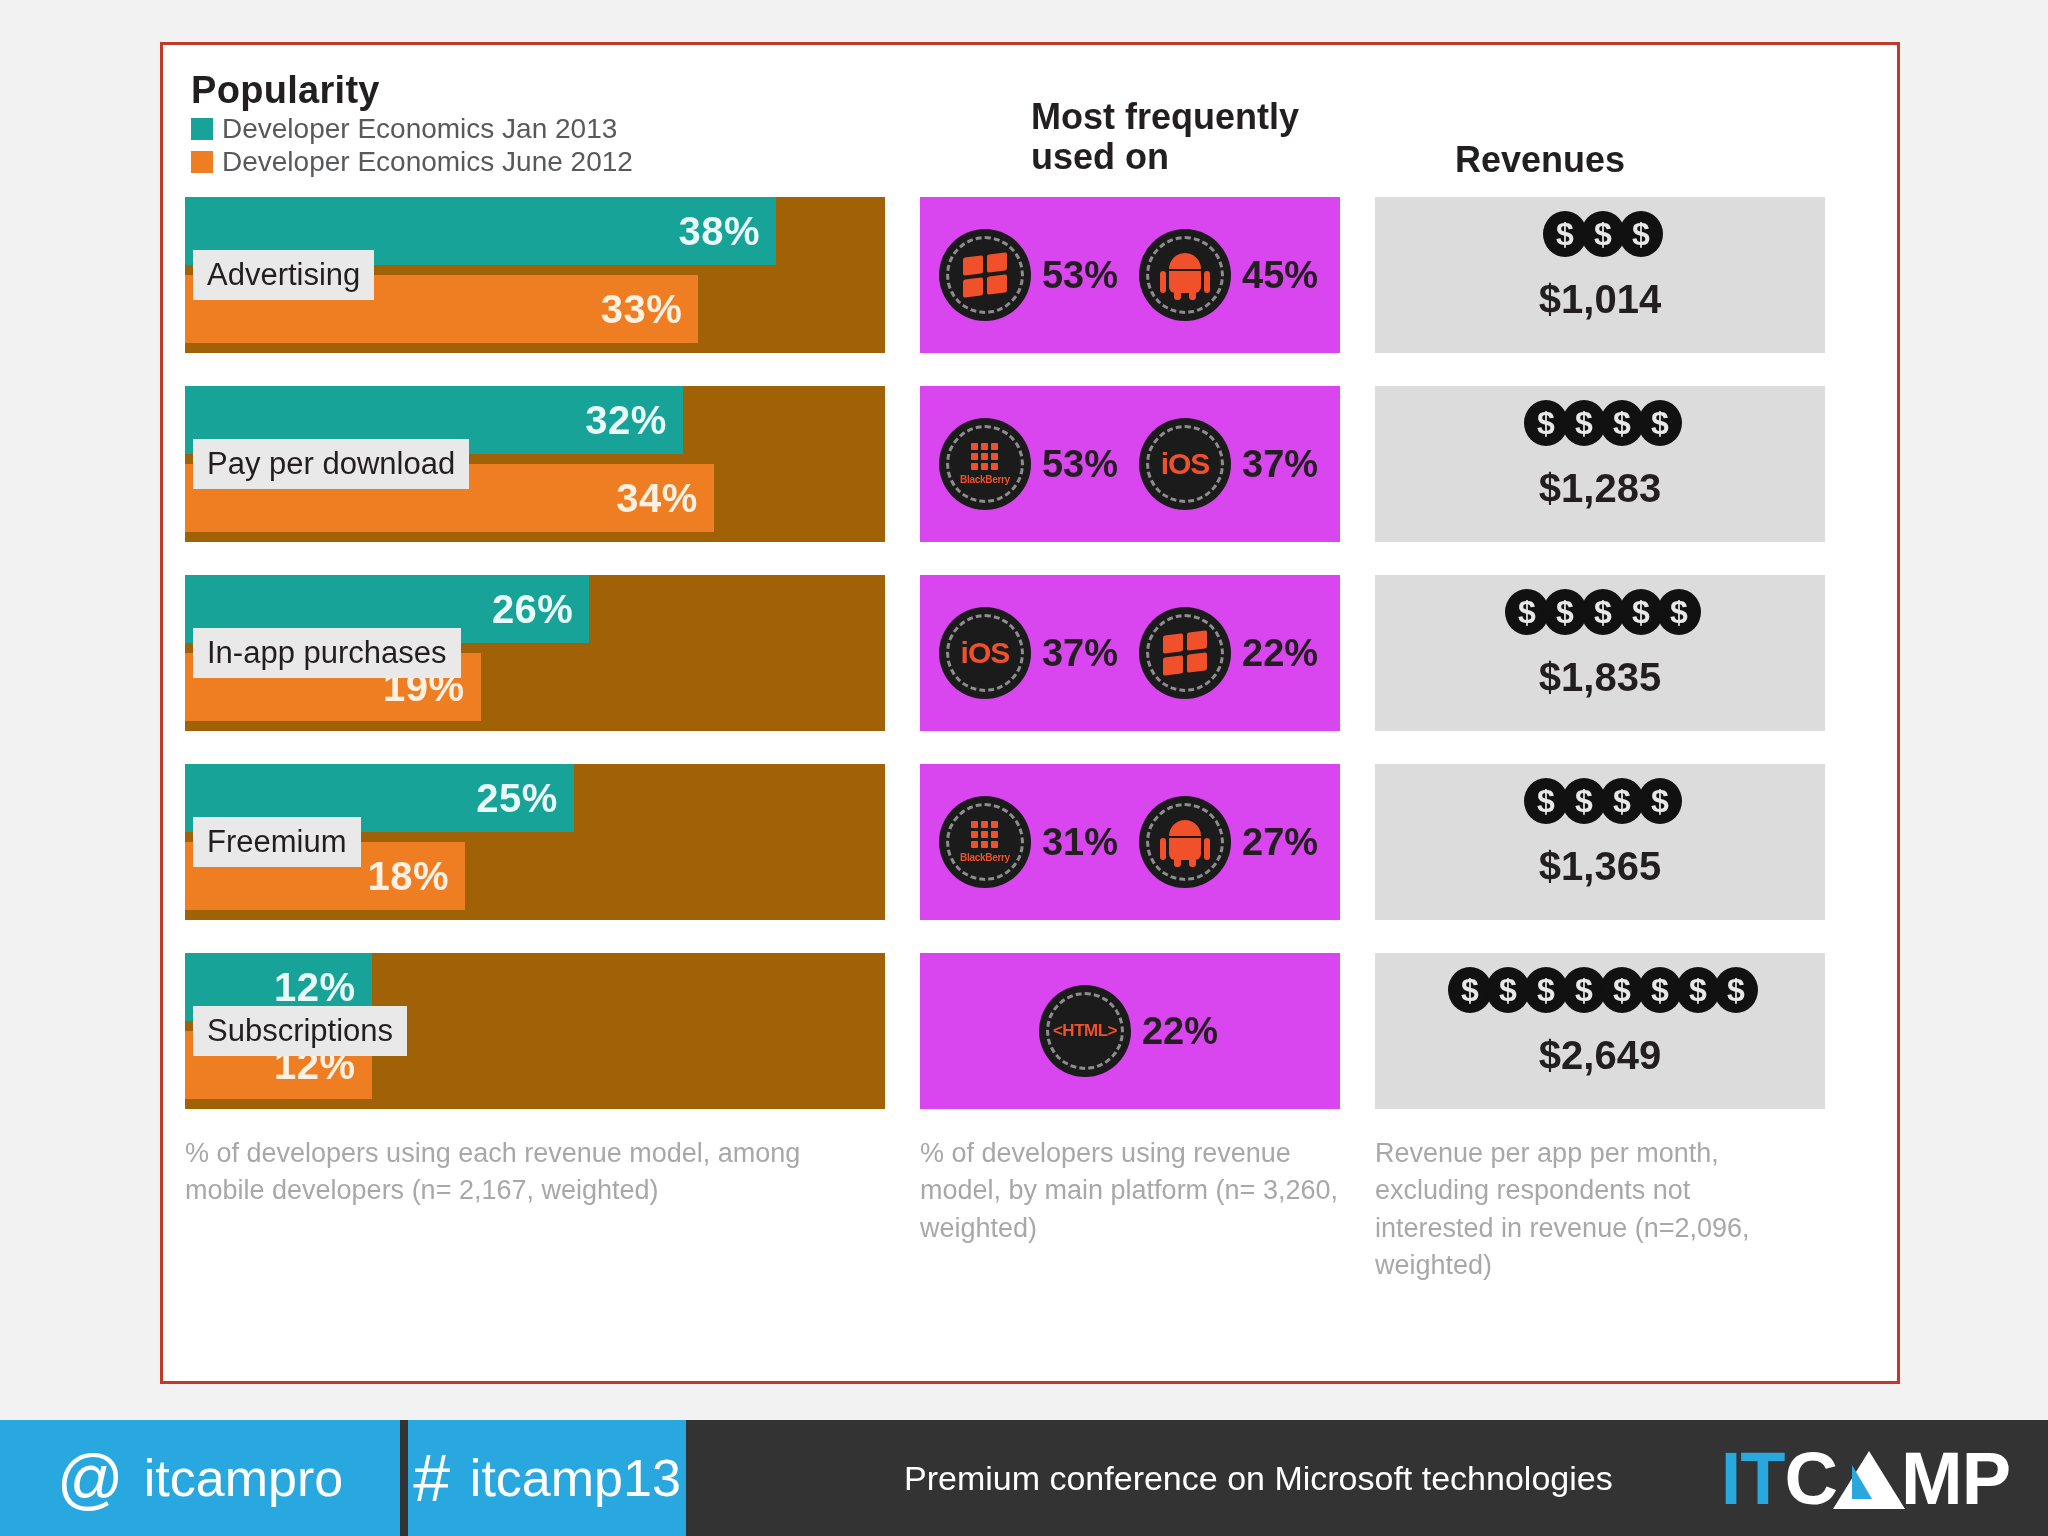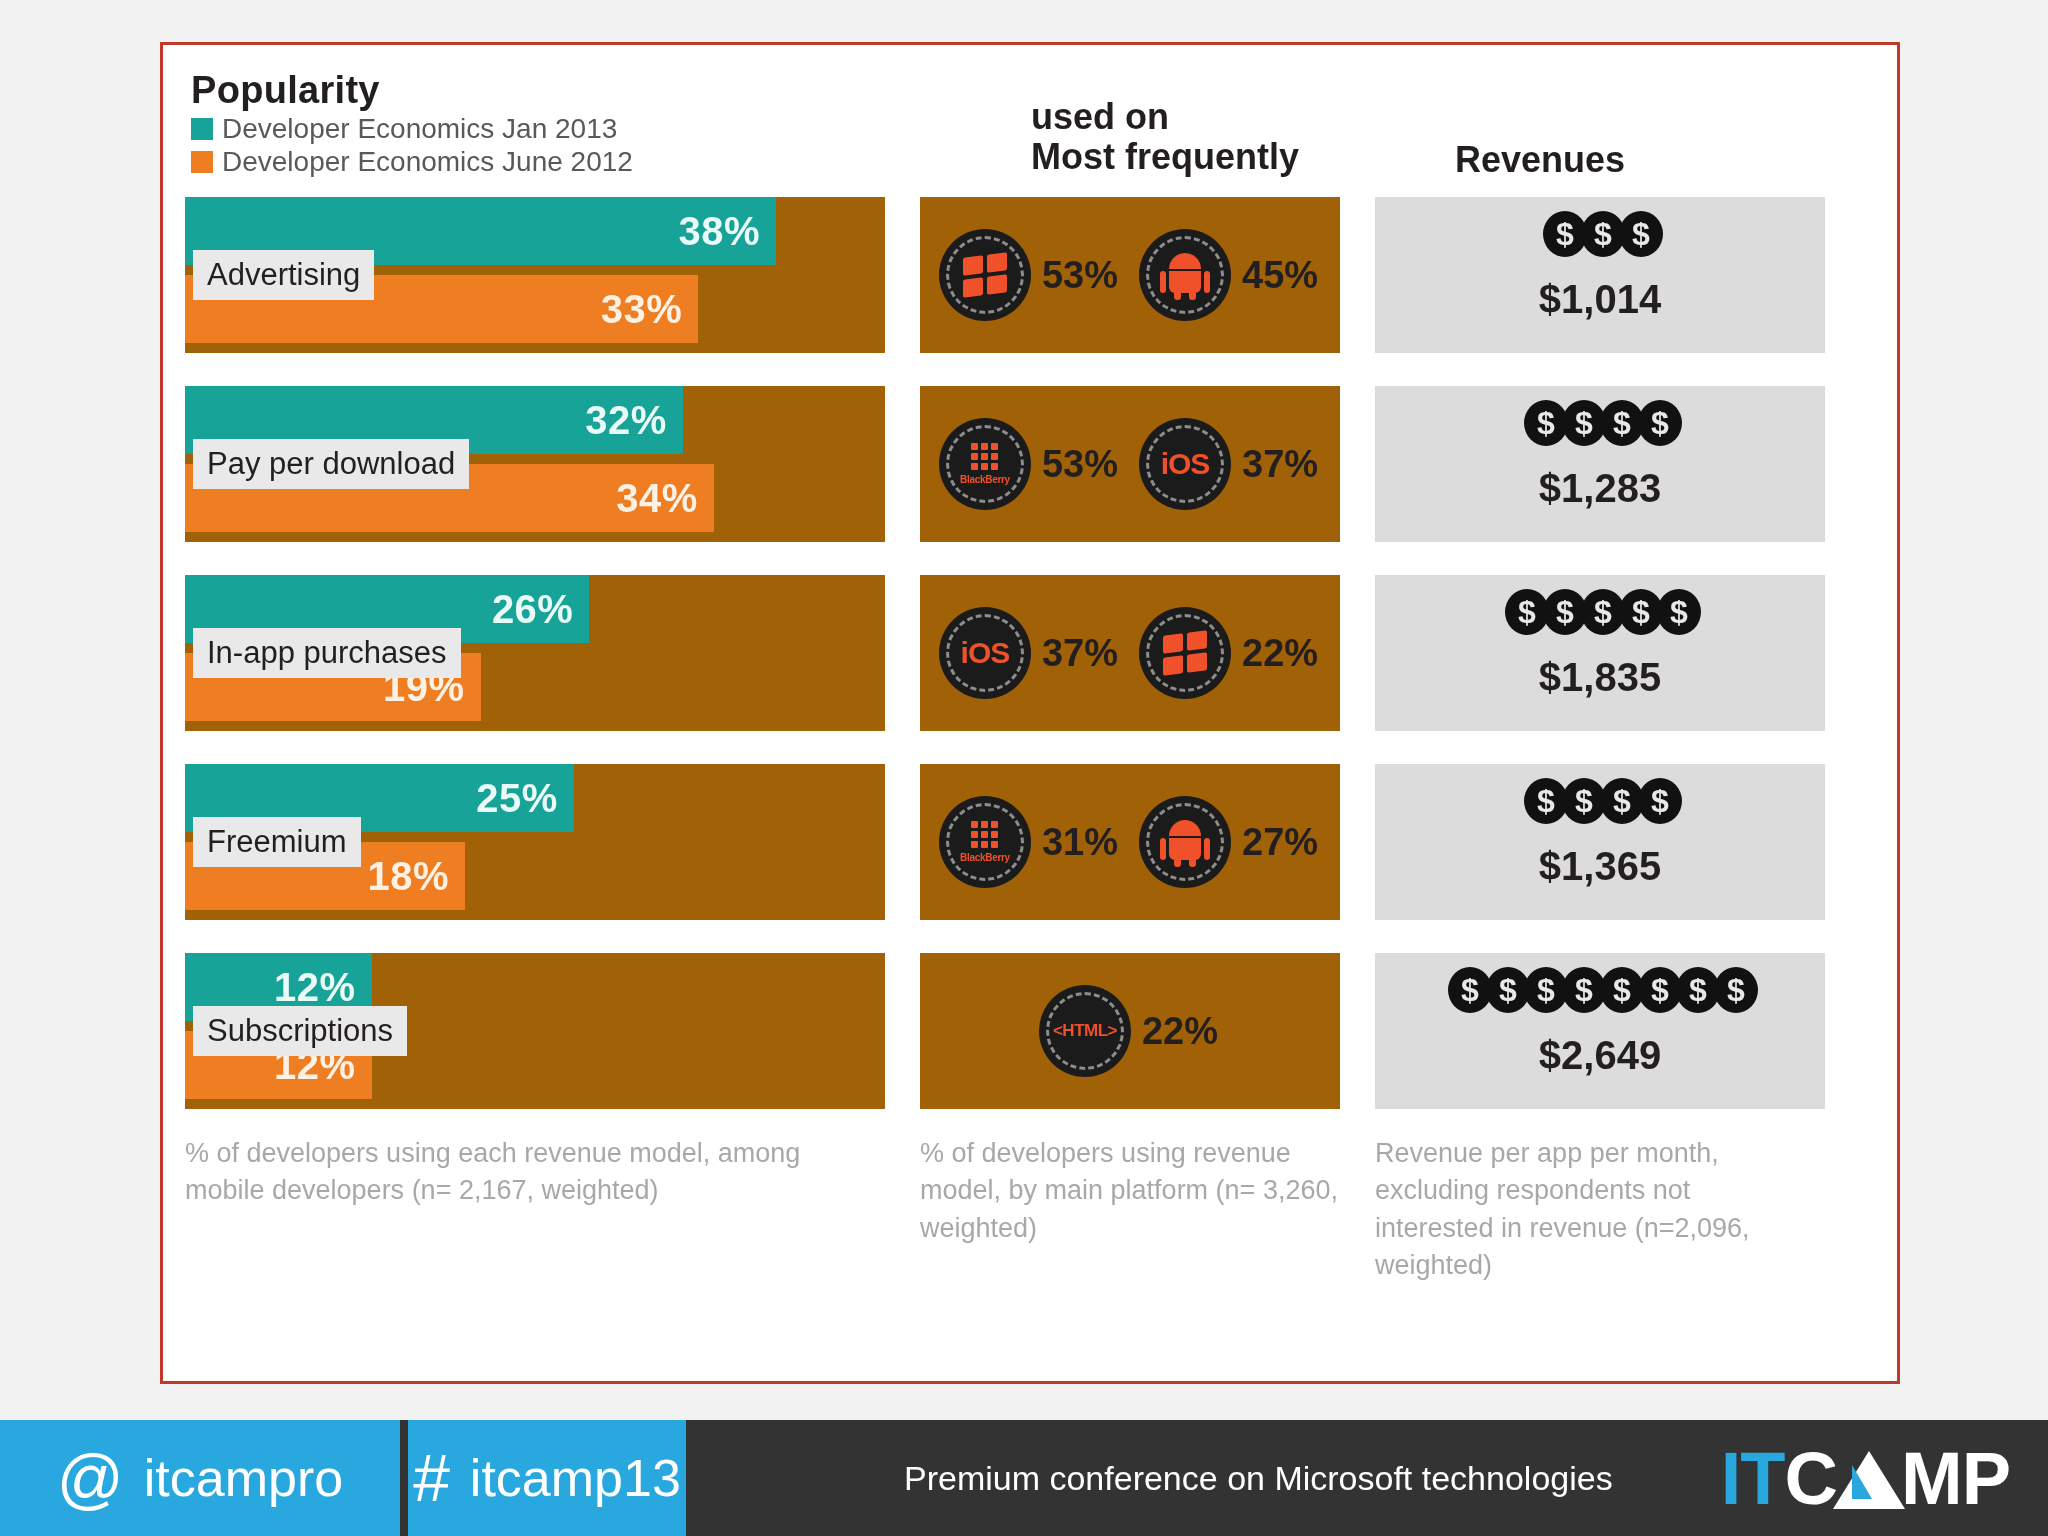--- a/index.html
+++ b/index.html
@@ -45,21 +45,21 @@
   .bar.teal{top:0;background:#17a398;}
   .bar.orange{top:78px;background:#ef7d22;}
   .bar-val{font-size:40px;font-weight:bold;color:#eafaf7;letter-spacing:.5px;}
   .bar.orange .bar-val{color:#fdf1e4;}
   .row-label{position:absolute;left:8px;top:53px;height:50px;
     background:#e9e9e9;display:flex;align-items:center;padding:0 14px;
     font-size:31px;color:#231f20;white-space:nowrap;z-index:5;}
 
   
   .use-cell{position:absolute;left:735px;top:0;width:420px;height:156px;
-    background:#a16207;display:flex;align-items:center;justify-content:center;gap:24px;}
+    background:#d946ef;display:flex;align-items:center;justify-content:center;gap:24px;}
   .plat{display:flex;align-items:center;gap:14px;}
   .badge{width:86px;height:86px;border-radius:50%;background:#1b1b1b;
     position:relative;display:flex;align-items:center;justify-content:center;
     box-shadow:0 0 0 3px #1b1b1b;}
   .badge::after{content:"";position:absolute;inset:4px;border-radius:50%;
     border:3px dashed #8d8d8d;}
   .plat-val{font-size:38px;font-weight:bold;color:#231f20;}
 
   
   .ico{position:relative;z-index:2;}
@@ -143,22 +143,22 @@
           <span class="legend-tx">Developer Economics Jan 2013</span>
         </div>
         <div class="legend-row">
           <span class="legend-sw" style="background:#ef7d22"></span>
           <span class="legend-tx">Developer Economics June 2012</span>
         </div>
       </div>
     </div>
 
     <div class="h-used" id="usedTitle">
+        <div>Most frequently</div>
         <div>used on</div>
-        <div>Most frequently</div>
       </div>
     <div class="h-rev">Revenues</div>
 
     <div class="rows" id="rowsHost">
         <div class="row">
           <div class="pop-cell">
             <div class="bar teal" style="width: 84.4444%;">
               <span class="bar-val">38%</span>
             </div>
             <div class="bar orange" style="width: 73.3333%;">

